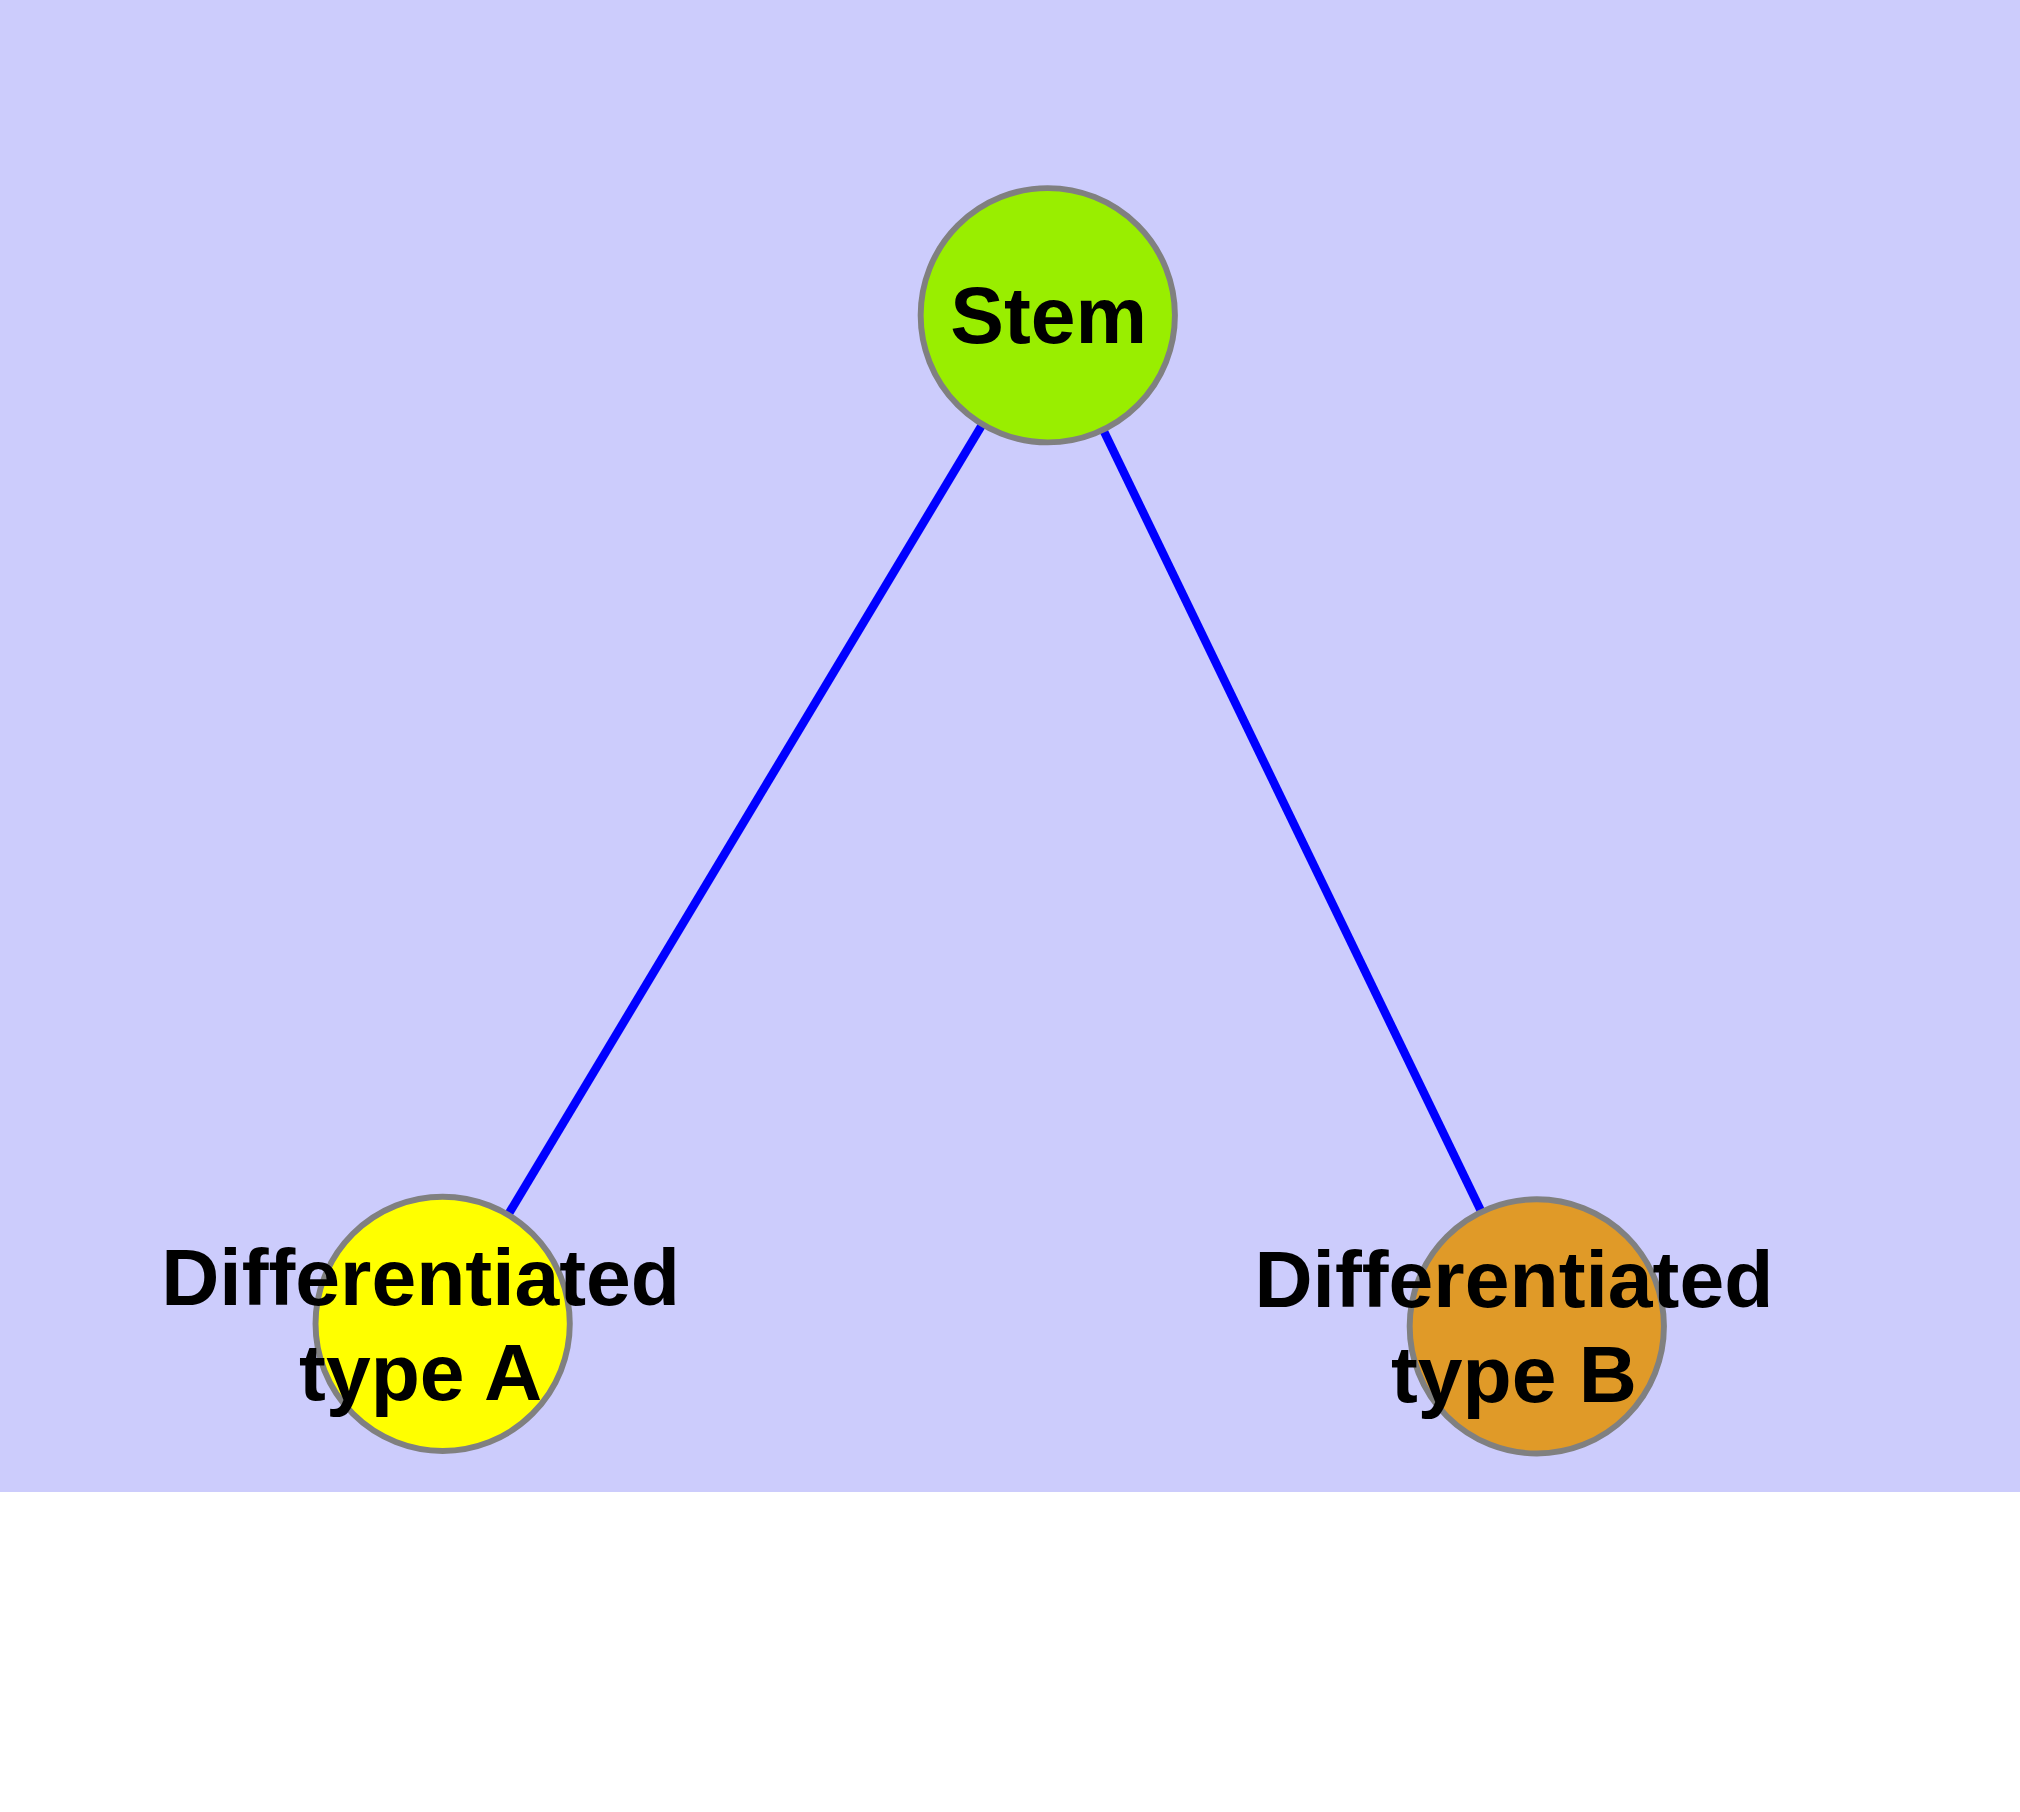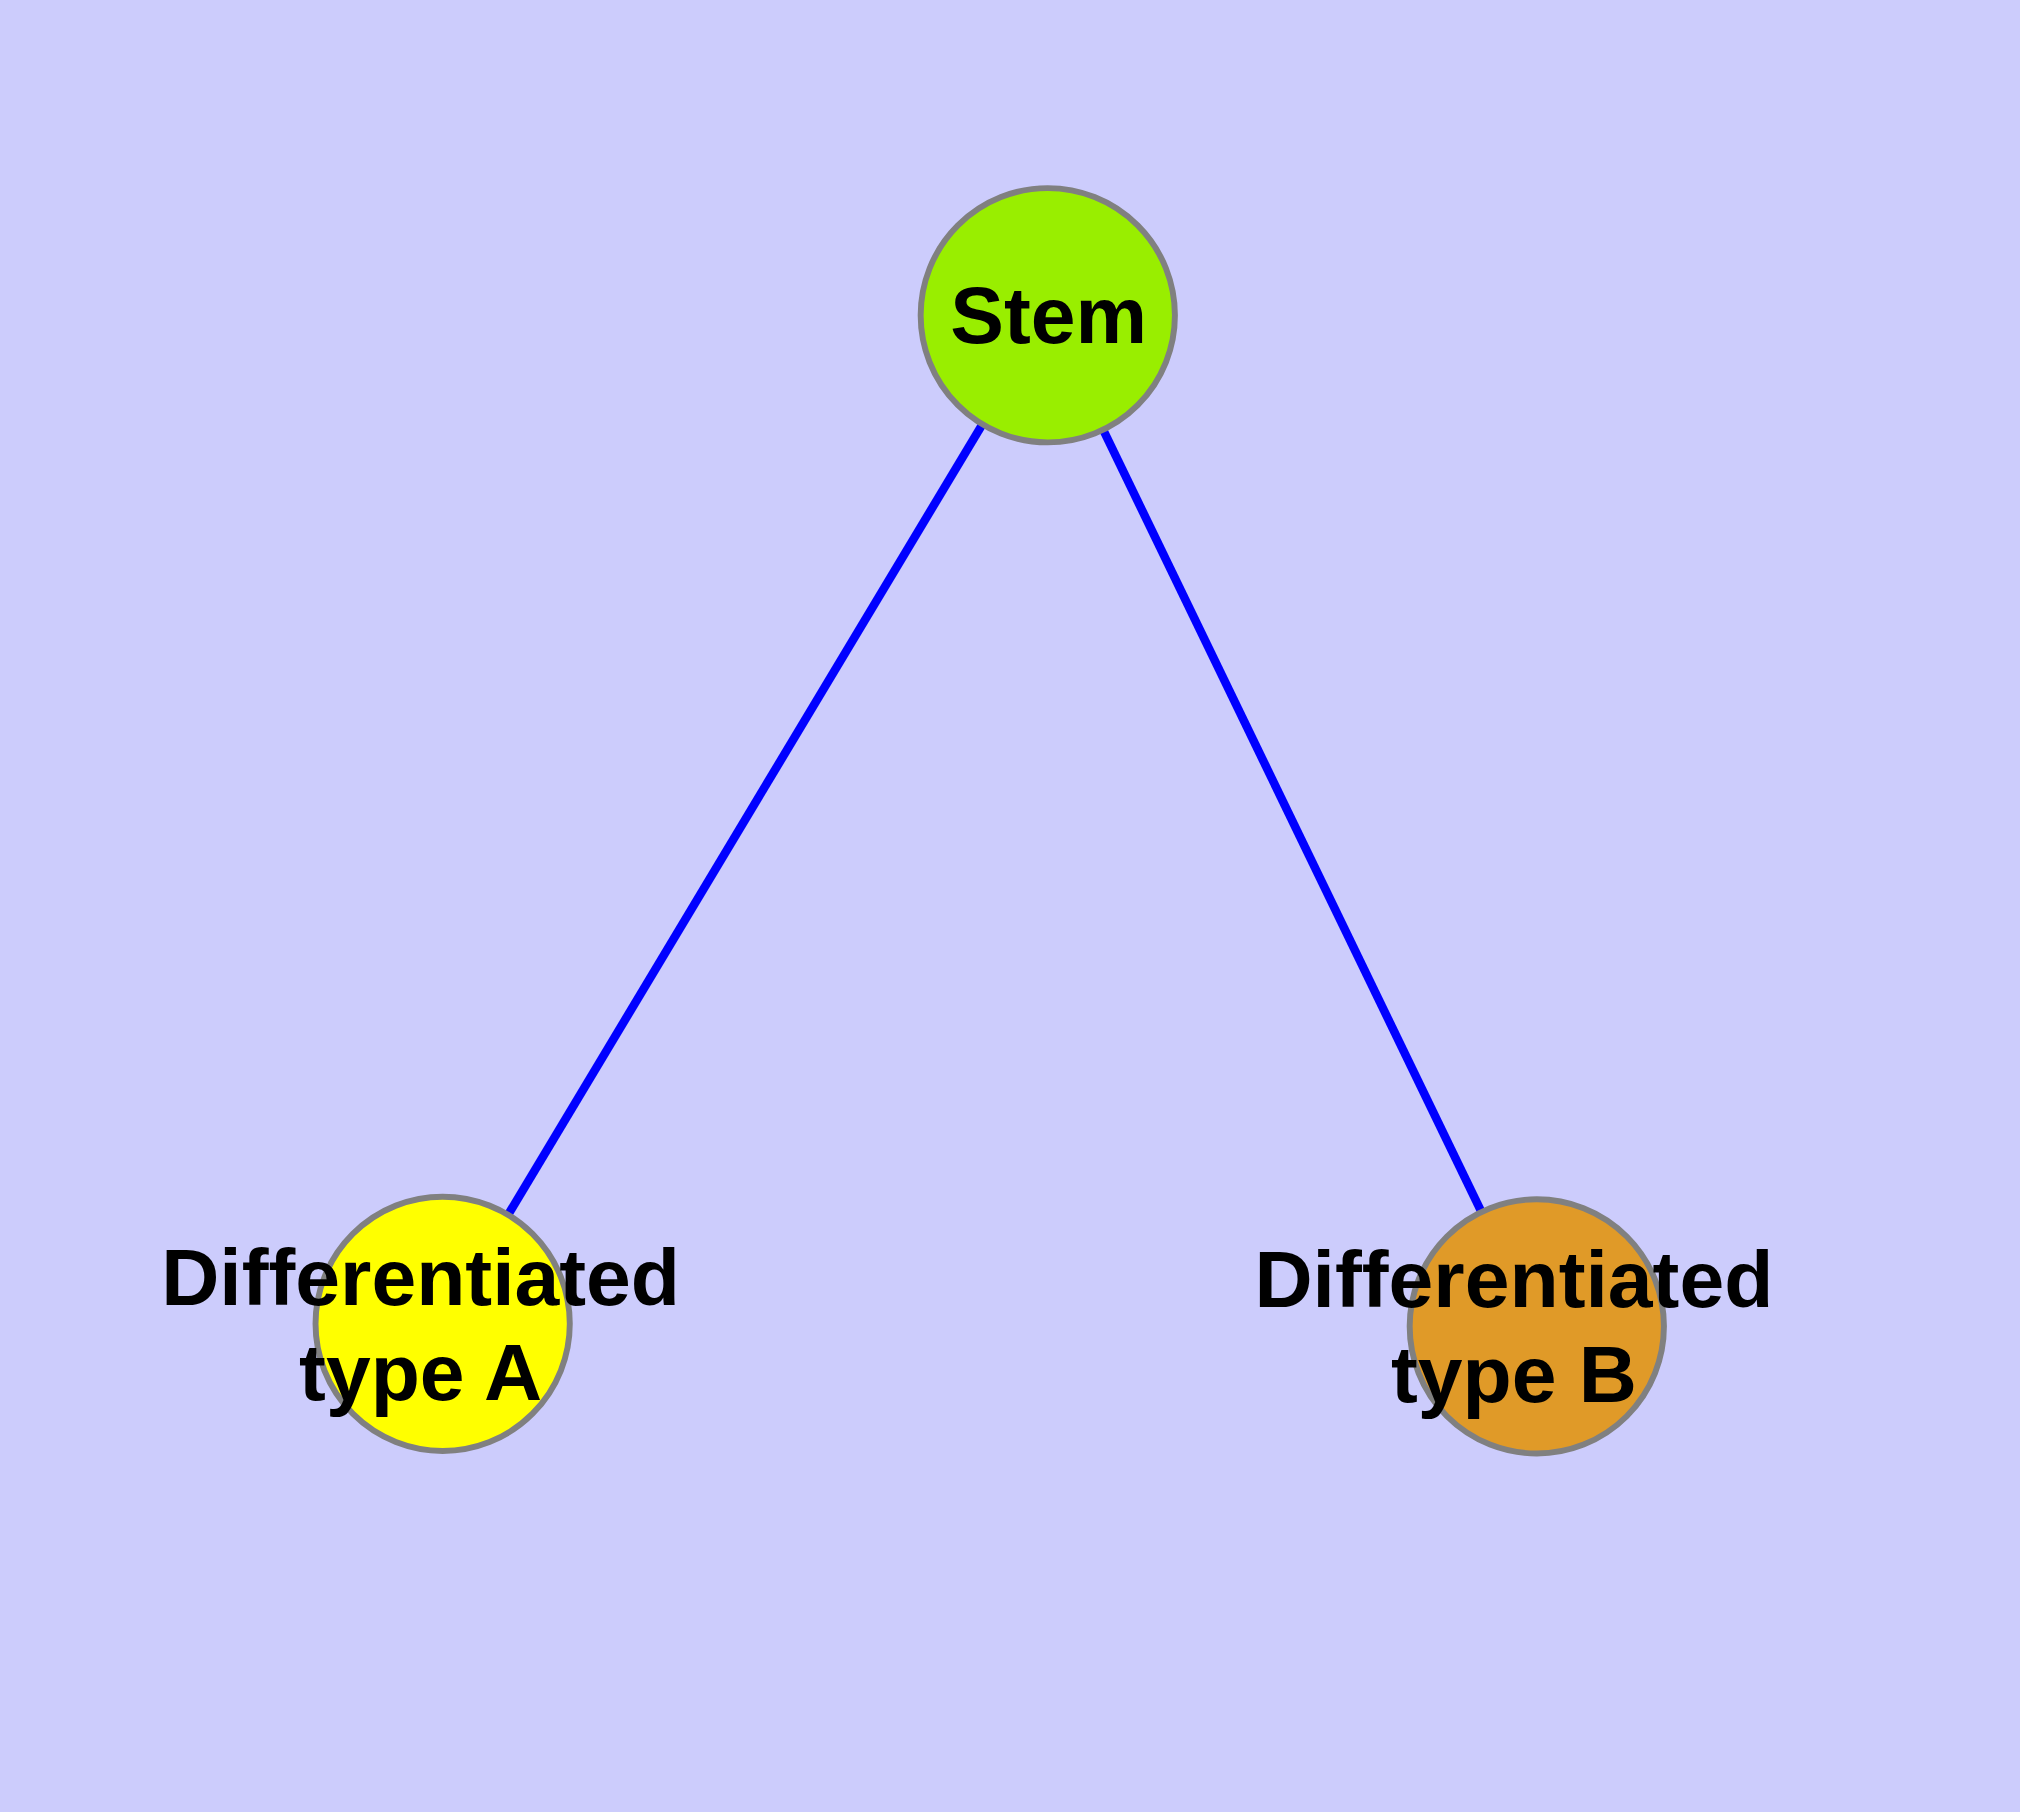--- a/index.html
+++ b/index.html
@@ -32,21 +32,21 @@
     font-weight: bold;
     fill: #000000;
     text-anchor: middle;
     dominant-baseline: alphabetic;
     paint-order: normal;
   }
 </style>
 </head>
 <body>
 
-<div id="canvas" style="width: 2021px; height: 1812px;">
+<div id="canvas" style="width: 2021px; height: 1492px;">
 
   <div id="bg-rect" style="background: rgb(204, 204, 252);"></div>
 
   <svg id="graph-svg" viewBox="0 0 2384 2138" xmlns="http://www.w3.org/2000/svg" style="width: 2021px; height: 1812px;">
 
     <g id="edges-layer">
         <line x1="1236" y1="372" x2="522" y2="1562" stroke="#0000ff" stroke-width="10" stroke-linecap="butt"></line>
         <line x1="1236" y1="372" x2="1813" y2="1565" stroke="#0000ff" stroke-width="10" stroke-linecap="butt"></line>
       </g>
 

